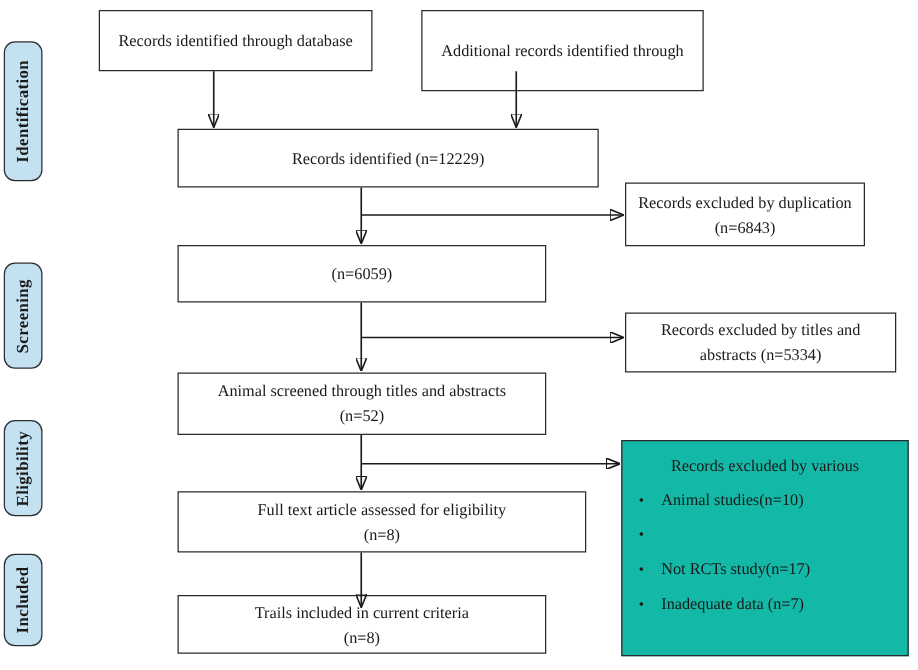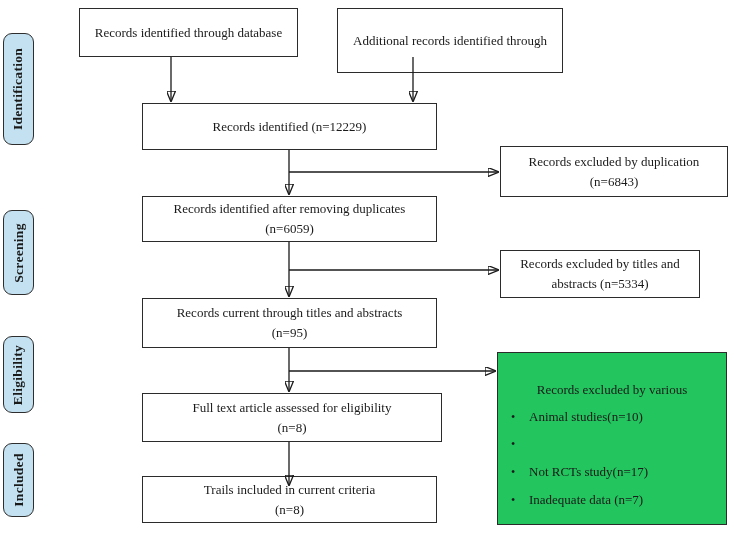--- a/index.html
+++ b/index.html
@@ -43,25 +43,25 @@
     align-items: center;
     justify-content: center;
     text-align: center;
     font-size: 13px;
     line-height: 20px;
     padding: 0 3px;
   }
   
   .reasonbox {
     position: absolute;
-    background: #22c55e;
+    background: #14b8a6;
     border: 1.5px solid #2b2b2b;
     box-sizing: border-box;
     font-size: 13px;
-    padding-top: 24px;
+    padding-top: 7px;
   }
   .reasonbox .hline {
     text-align: center;
     line-height: 26px;
   }
   .reasonbox .bullet-row {
     display: flex;
     align-items: baseline;
     line-height: 27px;
     padding-left: 13px;
@@ -92,45 +92,44 @@
     <span class="vtext">Included</span>
   </div>
 
   <div class="fbox" style="left:79px;top:8px;width:219px;height:49px;">
     <div>Records identified through database</div>
   </div>
   <div class="fbox" style="left:337px;top:8px;width:226px;height:65px;">
     <div>Additional records identified through</div>
   </div>
 
-  <div class="fbox" style="left:142px;top:103px;width:295px;height:47px;">
+  <div class="fbox" style="left:142px;top:103px;width:337px;height:47px;">
     <div>Records identified  (n=12229)</div>
   </div>
   <div class="fbox" style="left:142px;top:196px;width:295px;height:46px;">
-    <div>Records identified after removing duplicates</div>
     <div>(n=6059)</div>
   </div>
   <div class="fbox" style="left:142px;top:298px;width:295px;height:50px;">
-    <div>Records current through titles and abstracts</div>
-    <div>(n=95)</div>
+    <div>Animal screened through titles and abstracts</div>
+    <div>(n=52)</div>
   </div>
-  <div class="fbox" style="left:142px;top:393px;width:300px;height:49px;">
+  <div class="fbox" style="left:142px;top:393px;width:327px;height:49px;">
     <div>Full text article assessed for eligibility</div>
     <div>(n=8)</div>
   </div>
   <div class="fbox" style="left:142px;top:476px;width:295px;height:47px;">
     <div>Trails included in current criteria</div>
     <div>(n=8)</div>
   </div>
 
-  <div class="fbox" style="left:500px;top:146px;width:228px;height:51px;">
+  <div class="fbox" style="left:500px;top:146px;width:192px;height:51px;">
     <div>Records excluded by duplication</div>
     <div>(n=6843)</div>
   </div>
-  <div class="fbox" style="left:500px;top:250px;width:200px;height:48px;">
+  <div class="fbox" style="left:500px;top:250px;width:217px;height:48px;">
     <div>Records excluded by titles and</div>
     <div>abstracts  (n=5334)</div>
   </div>
   <div class="reasonbox" style="left:497px;top:352px;width:230px;height:173px;">
     <div class="hline">Records excluded by various</div>
     <div class="bullet-row">
       <span class="dot">•</span>
       <span>Animal studies(n=10)</span>
     </div>
     <div class="bullet-row">

